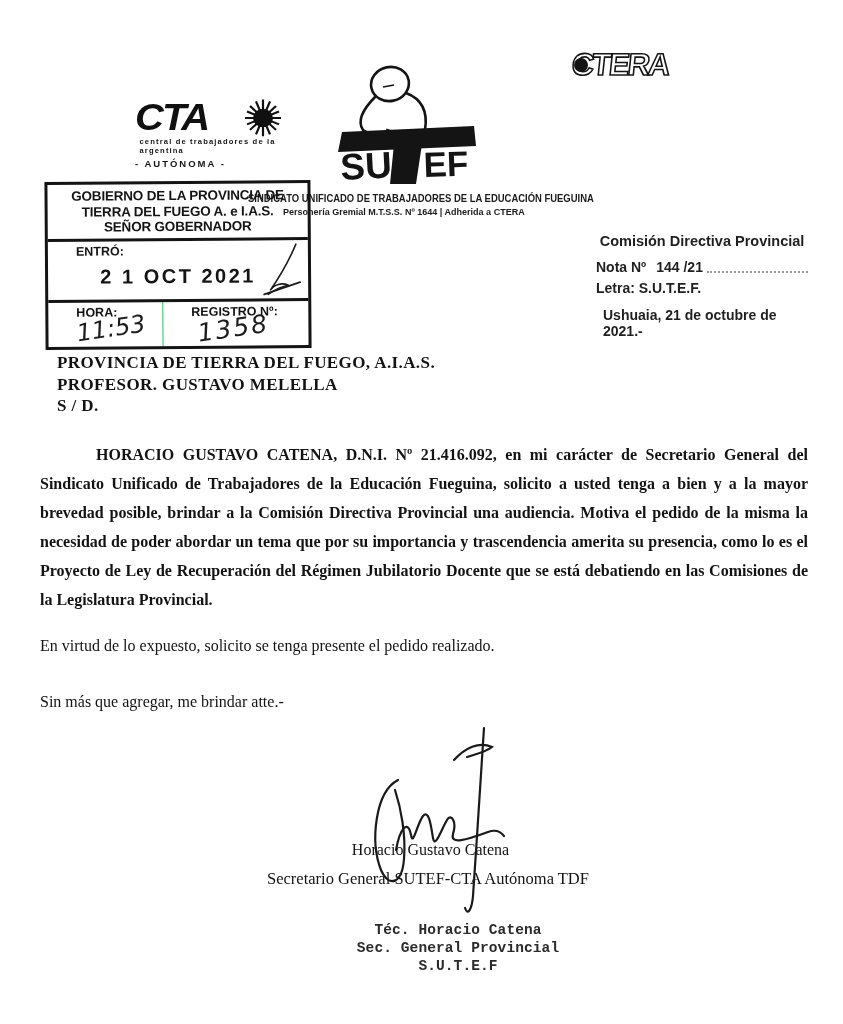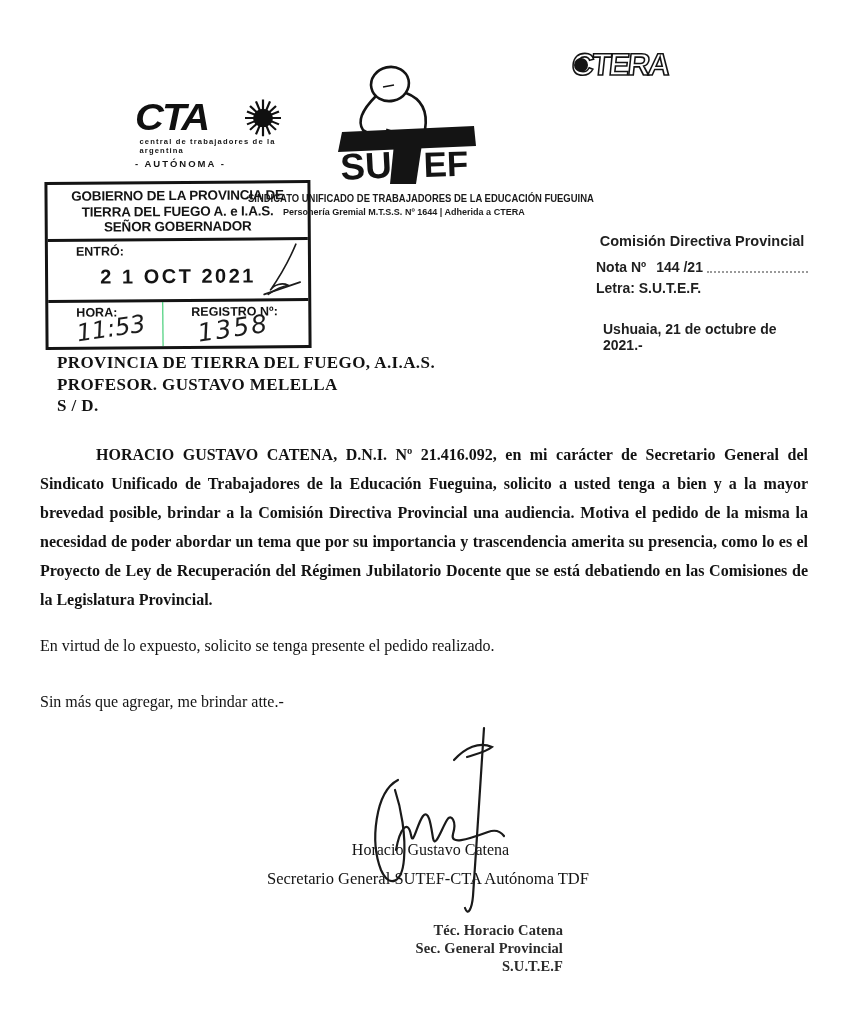--- a/index.html
+++ b/index.html
@@ -78,21 +78,21 @@
   .meta{
     left:596px;top:233px;width:212px;
     font-family:"Liberation Sans",sans-serif;font-weight:700;font-size:14px;
     color:#1f1f1f;
   }
   .meta-committee{text-align:center;margin-bottom:10px;font-size:14.5px;}
   .meta-nota{display:flex;align-items:flex-end;margin-bottom:5px;}
   .meta-nota-label{white-space:nowrap;}
   .meta-nota-num{white-space:nowrap;padding:0 4px 0 10px;}
   .meta-dots{flex:1;border-bottom:2px dotted #9a9a9a;margin-bottom:2px;min-width:60px;}
-  .meta-letra{margin-bottom:25px;}
+  .meta-letra{margin-bottom:11px;}
   .meta-date{padding-left:7px;}
 
   
   .recipient{
     left:57px;top:352px;
     font-weight:700;font-size:17px;line-height:21.5px;letter-spacing:0.4px;
     color:#121212;
   }
 
   
@@ -102,22 +102,22 @@
   .p2{margin-top:17px !important;line-height:29px;}
   .p3{margin-top:27px !important;line-height:29px;}
 
   
   .sig-svg{left:338px;top:718px;z-index:2;}
   .sig-name{left:338px;top:841px;width:185px;text-align:center;font-size:16px;color:#141414;}
   .sig-title{left:248px;top:869px;width:360px;text-align:center;font-size:16.5px;color:#141414;}
 
   
   .signer-stamp{
-    left:353px;top:921px;width:210px;text-align:right;
-    font-family:Liberation Serif, serif;font-weight:700;font-size:14.5px;
+    left:353px;top:921px;width:210px;text-align:center;
+    font-family:Liberation Mono, monospace;font-weight:700;font-size:14.5px;
     line-height:18px;color:#2b2b2b;letter-spacing:0.1px;
   }
 </style>
 </head>
 <body>
 
 <div class="doc">
 
   <div class="abs ctera">
     <svg width="112" height="40" viewBox="0 0 112 40">

